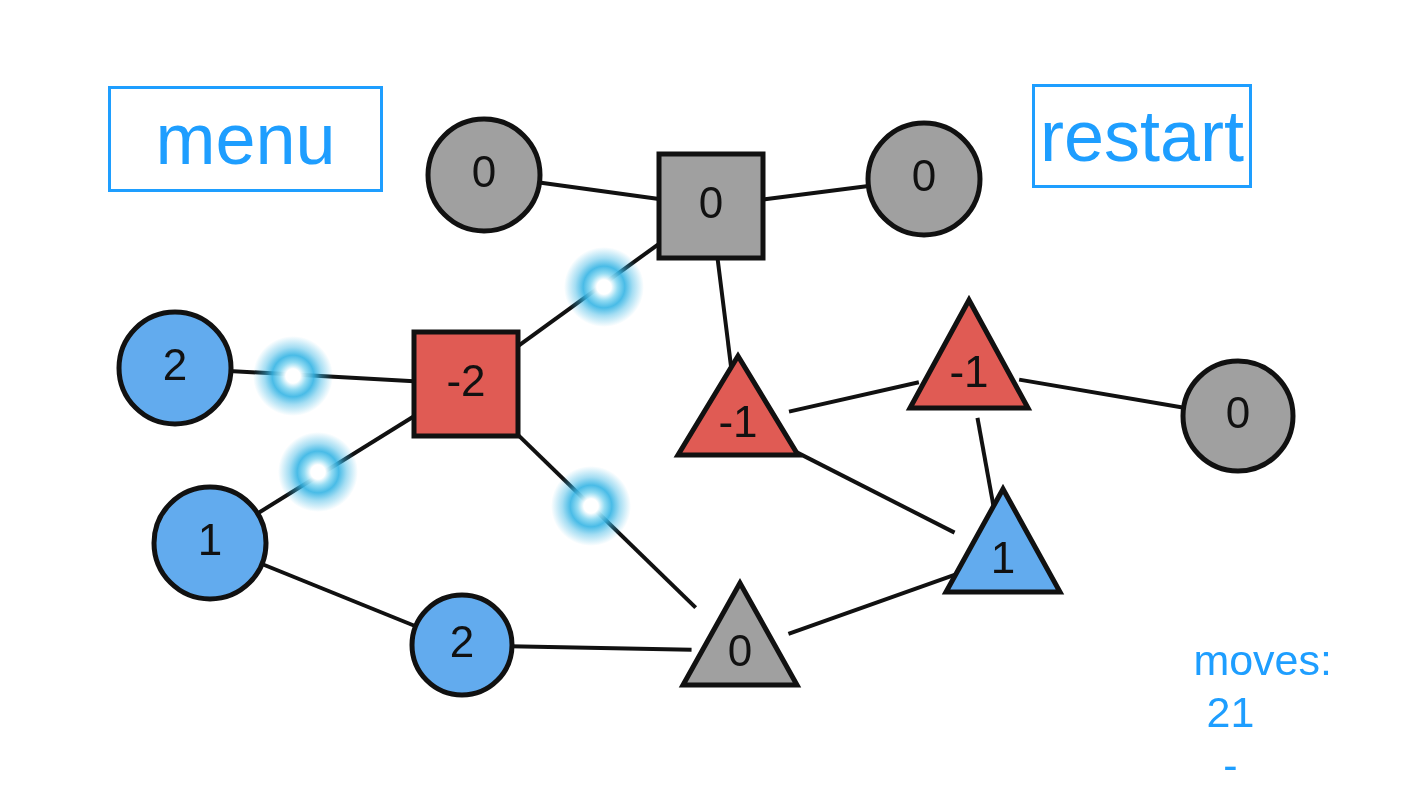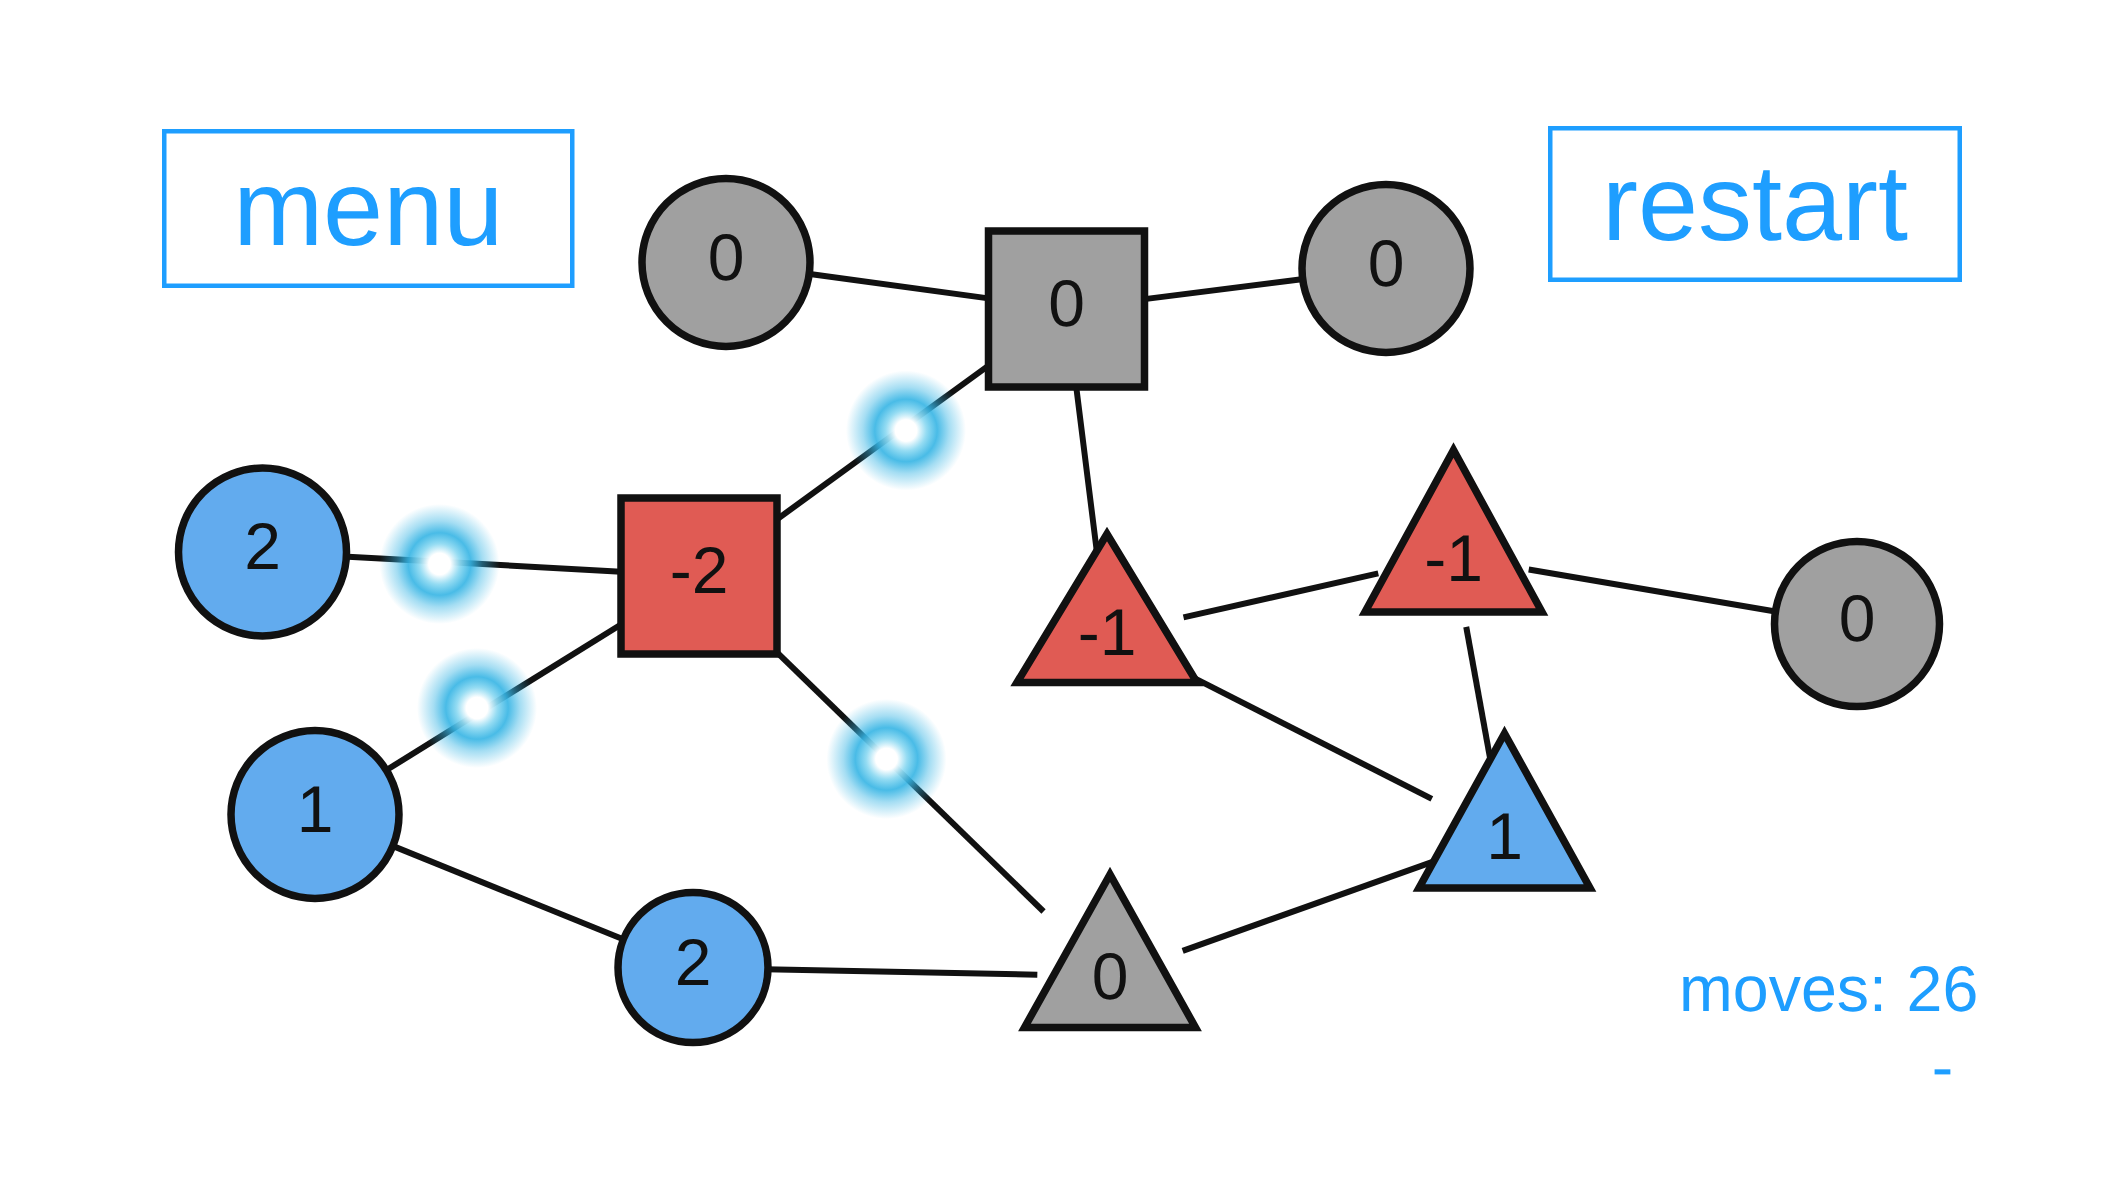--- a/index.html
+++ b/index.html
@@ -41,40 +41,41 @@
   #menu-button {
     left: 108px;
     top: 86px;
     width: 275px;
     height: 106px;
     font-size: 72px;
   }
   #restart-button {
     left: 1032px;
     top: 84px;
-    width: 276px;
+    width: 220px;
     height: 104px;
     font-size: 72px;
   }
   #score-panel {
     position: absolute;
     right: 82px;
     top: 634px;
     color: #1E9EFF;
     font-size: 43px;
     font-weight: 300;
     line-height: 1.22;
     text-align: right;
     user-select: none;
   }
   .score-row {
     display: flex;
     justify-content: flex-end;
     align-items: baseline;
     white-space: nowrap;
+    flex-direction: column;
   }
   .score-label { }
   .score-value {
     display: inline-block;
     min-width: 74px;
     text-align: center;
   }
   svg#graph {
     position: absolute;
     left: 0; top: 0;
@@ -198,20 +199,20 @@
       </g>
   </svg>
 
   <button class="hud-btn" id="menu-button">menu</button>
 
   <button class="hud-btn" id="restart-button">restart</button>
 
   <div id="score-panel">
     <div class="score-row">
       <span class="score-label">moves:</span>
-      <span class="score-value">26</span>
+      <span class="score-value">21</span>
     </div>
     <div class="score-row">
       <span class="score-value">-</span>
     </div>
   </div>
 
 </div>
 
 </body></html>

